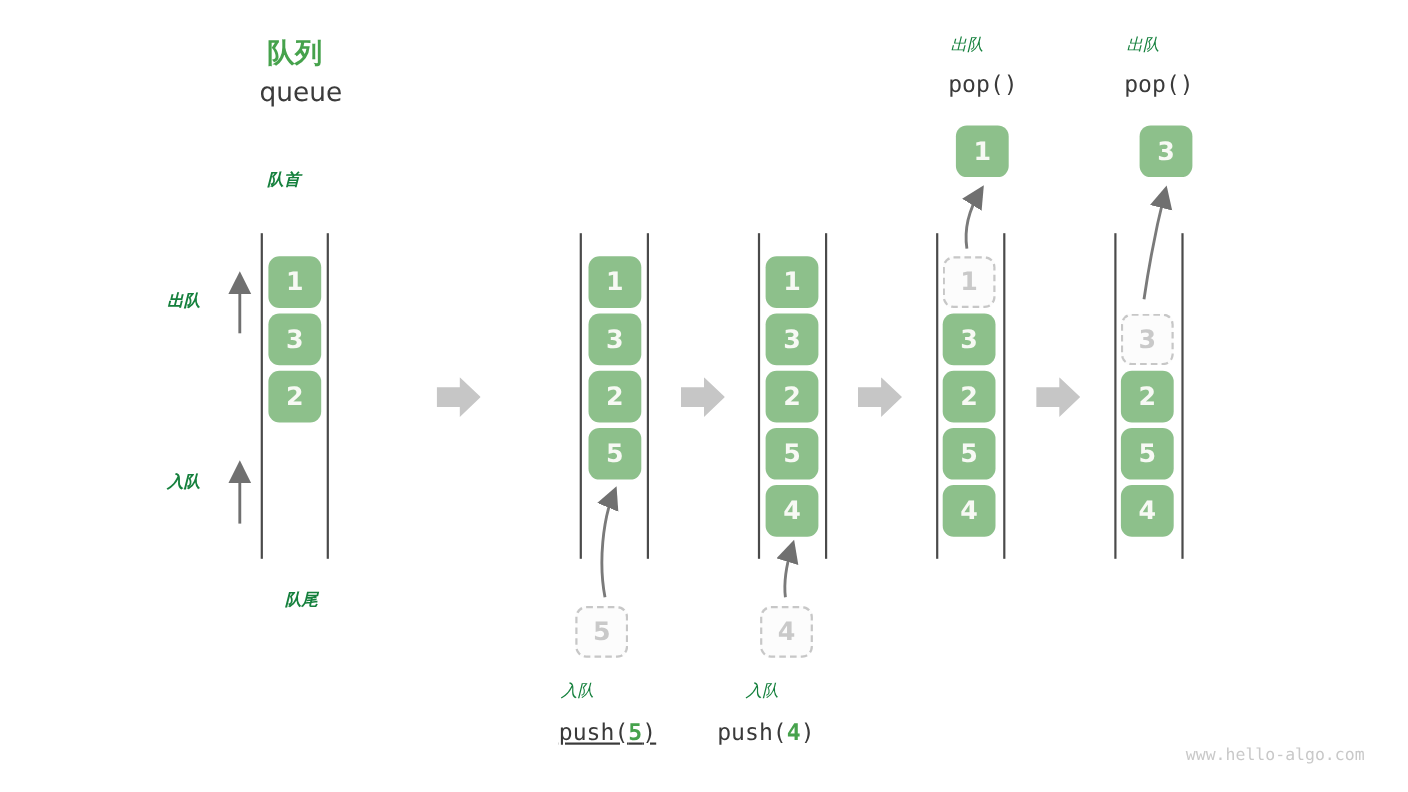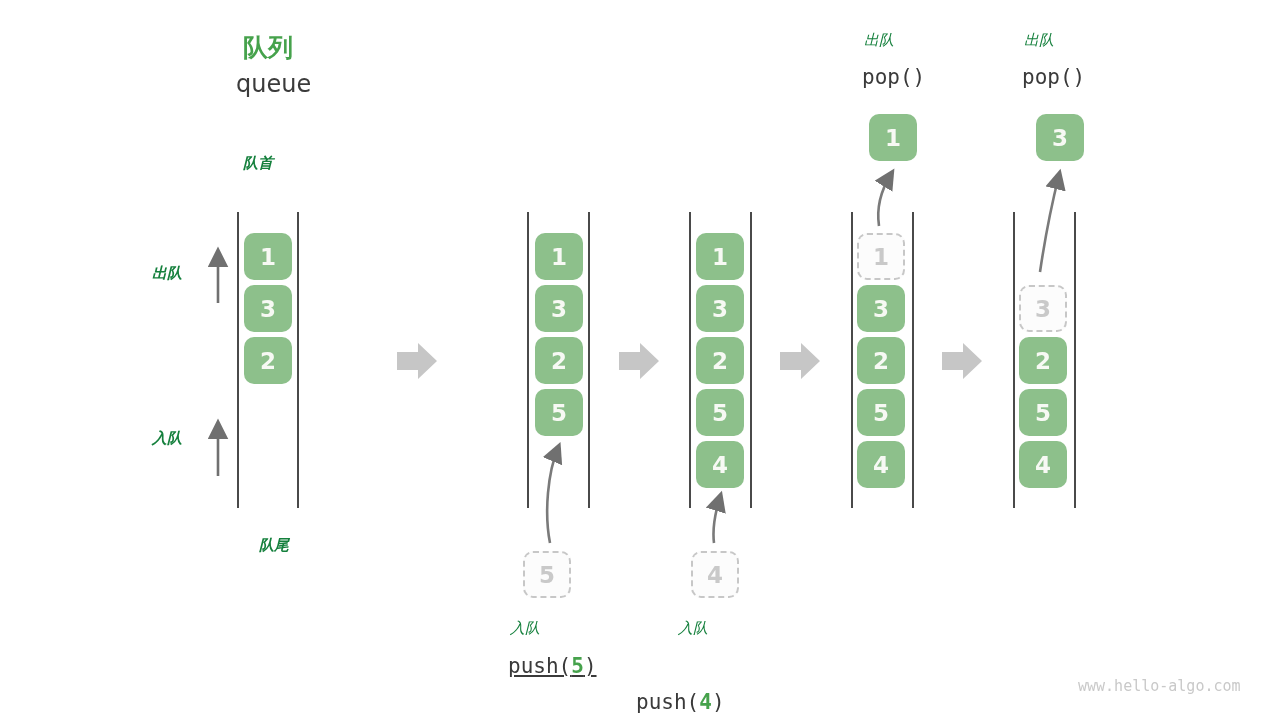--- a/index.html
+++ b/index.html
@@ -92,21 +92,21 @@
   <div class="qbox" style="left:1036px; top:114px;">3</div>
 
   <div class="zh" style="left:864px; top:32px;">出队</div>
   <div class="code" style="left:862px; top:65px;">pop()</div>
   <div class="zh" style="left:1024px; top:32px;">出队</div>
   <div class="code" style="left:1022px; top:65px;">pop()</div>
 
   <div class="zh" style="left:510px; top:620px;">入队</div>
   <div class="code" style="left:508px; top:654px;text-decoration:underline;"><span>push(</span><span class="arg">5</span><span>)</span></div>
   <div class="zh" style="left:678px; top:620px;">入队</div>
-  <div class="code" style="left:636px; top:654px;margin-top:36px;"><span>push(</span><span class="arg">4</span><span>)</span></div>
+  <div class="code" style="left:652px; top:654px;"><span>push(</span><span class="arg">4</span><span>)</span></div>
 
   <svg class="block-arrow" style="left:397px; top:343px;" viewBox="0 0 40 36">
       <path d="M0 9 H21 V0 L40 18 L21 36 V27 H0 Z" fill="#c6c6c6"></path>
     </svg>
   <svg class="block-arrow" style="left:619px; top:343px;" viewBox="0 0 40 36">
       <path d="M0 9 H21 V0 L40 18 L21 36 V27 H0 Z" fill="#c6c6c6"></path>
     </svg>
   <svg class="block-arrow" style="left:780px; top:343px;" viewBox="0 0 40 36">
       <path d="M0 9 H21 V0 L40 18 L21 36 V27 H0 Z" fill="#c6c6c6"></path>
     </svg>

